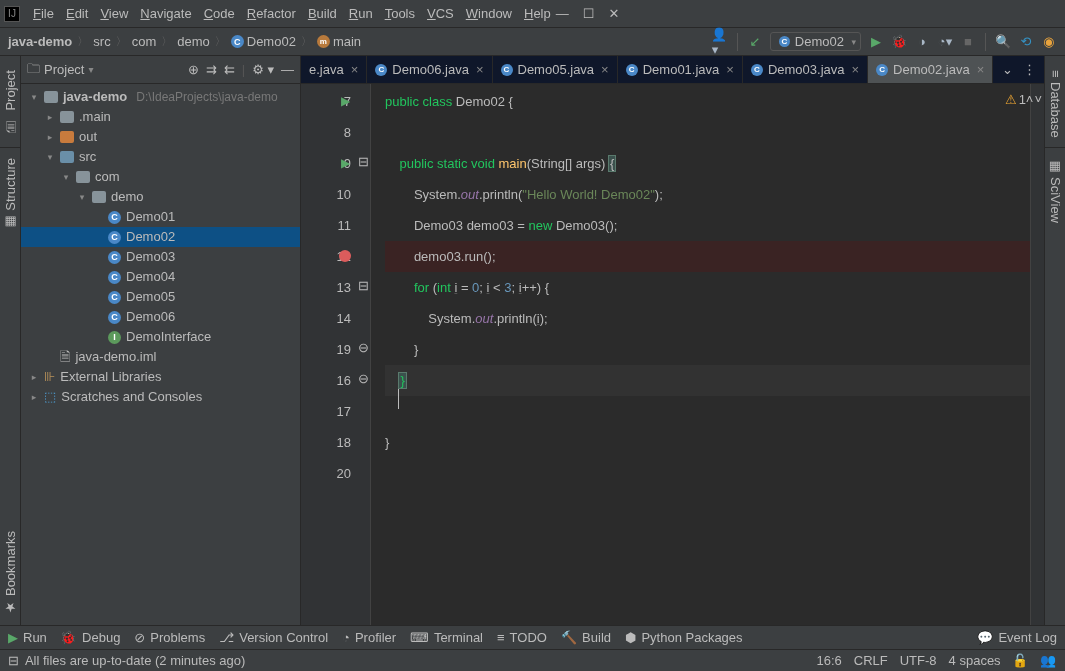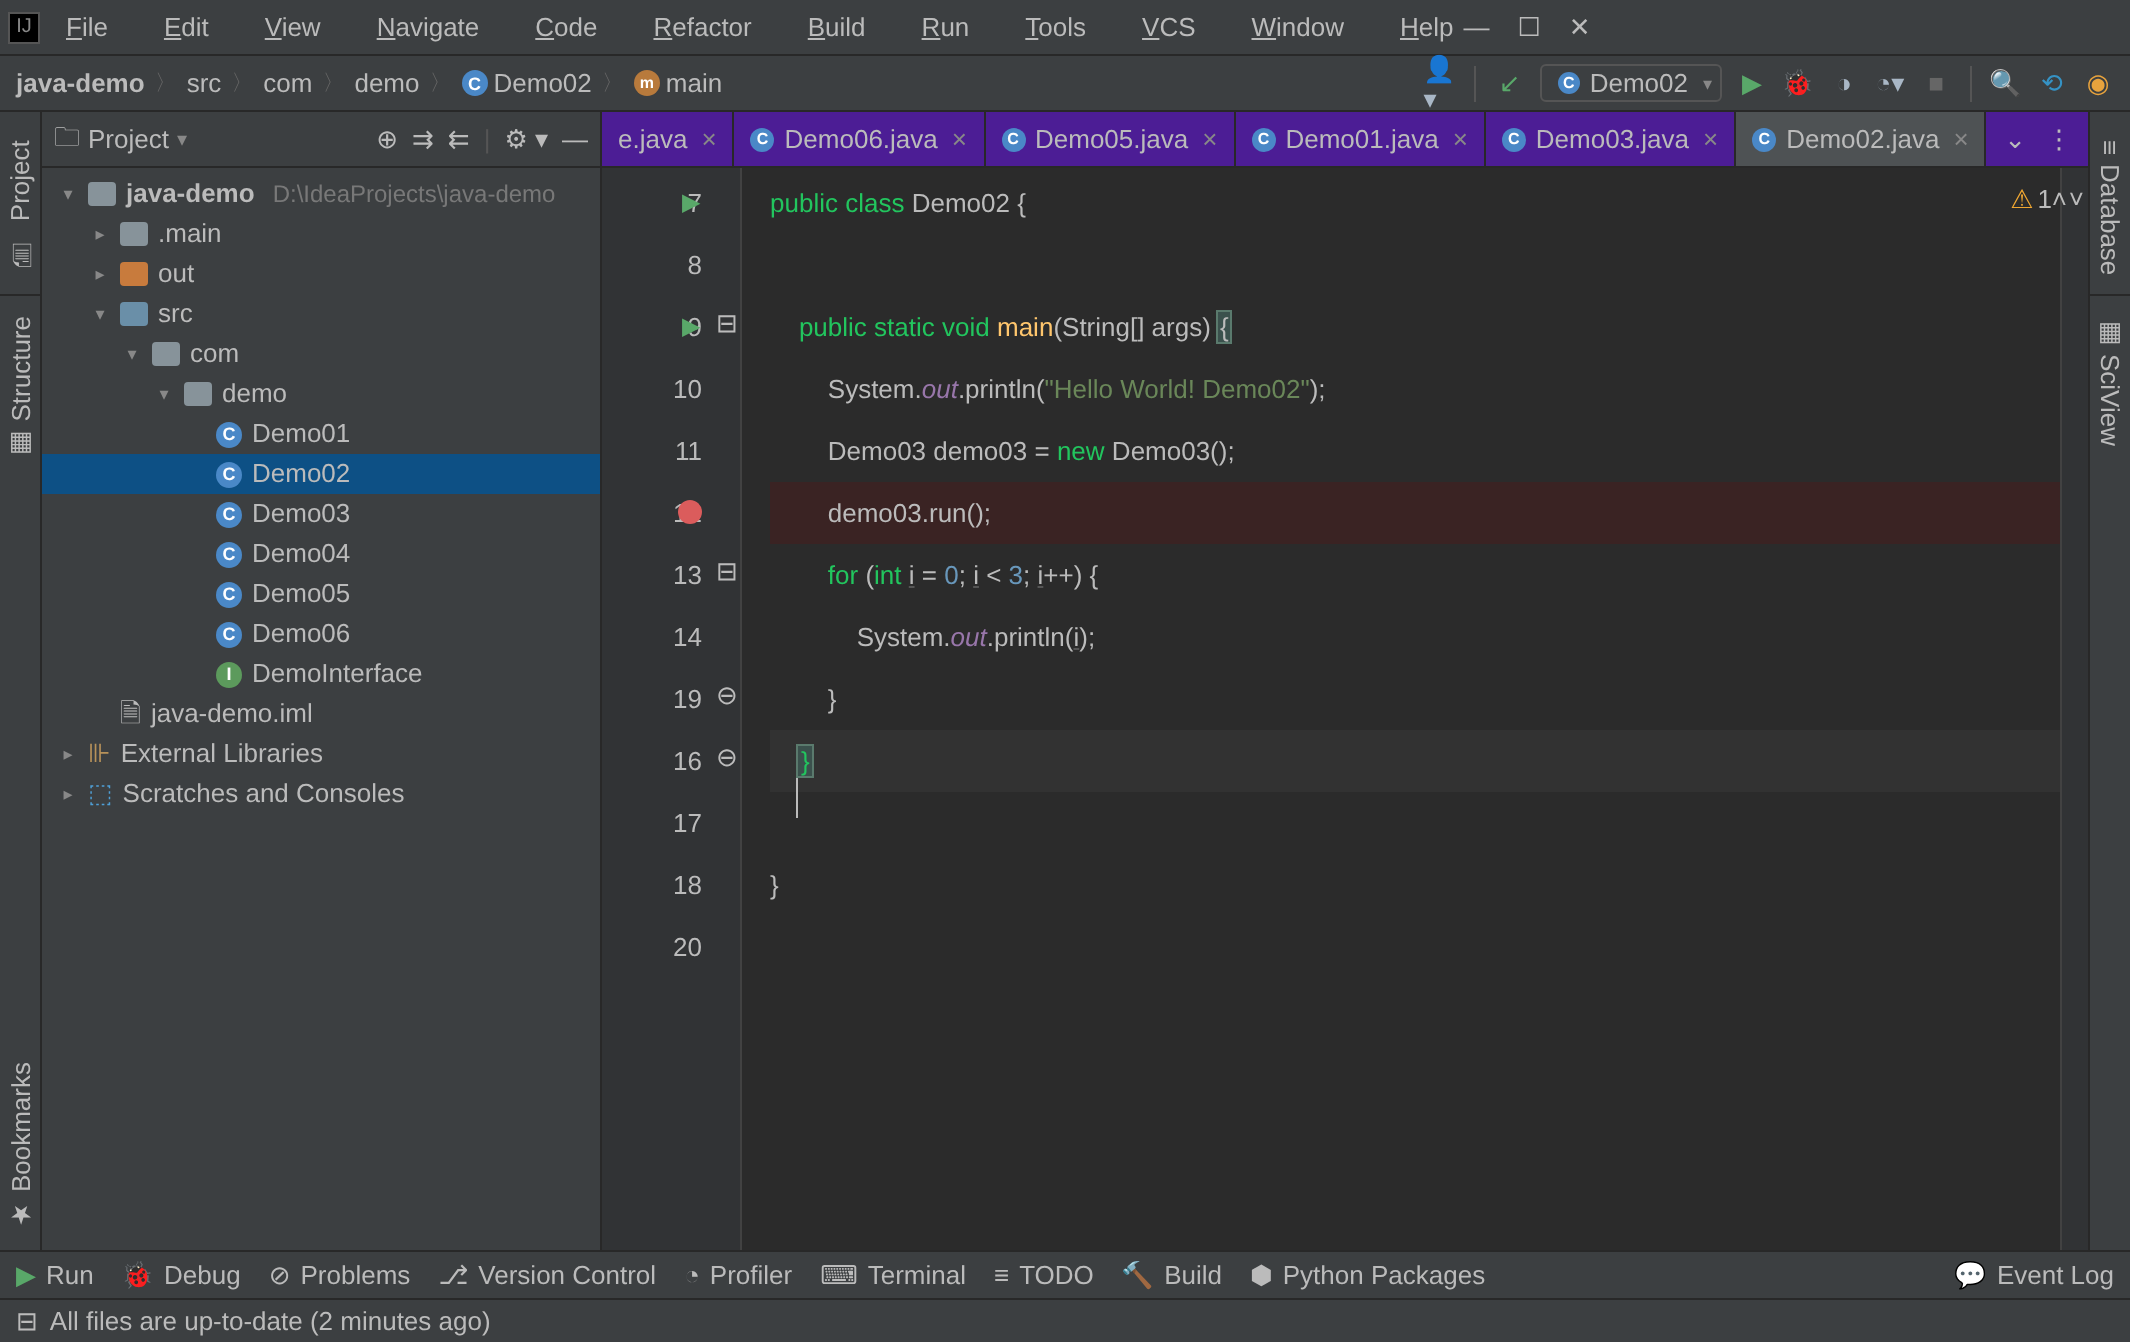--- a/index.html
+++ b/index.html
@@ -1,19 +1,19 @@
 <!DOCTYPE html>
 <html><head>
 <meta charset="utf-8">
 <style>
 * { margin:0; padding:0; box-sizing:border-box; font-family:"Segoe UI",Arial,sans-serif; font-size:13px; color:#BBBBBB; }
 body { background:#3C3F41; width:1065px; height:671px; overflow:hidden; display:flex; flex-direction:column; user-select:none; }
 .titlebar { height:28px; background:#3C3F41; display:flex; align-items:center; padding:0 4px; border-bottom:1px solid #282828; }
 .titlebar .logo { width:16px; height:16px; background:#000; border:1px solid #555; margin-right:8px; display:flex; align-items:center; justify-content:center; font-size:10px; color:#888;}
-.menubar { display:flex; gap:18px; }
+.menubar { display:flex; gap:2px; }
 .menubar span { padding:2px 5px; cursor:pointer; }
 .menubar span u { text-decoration:underline; }
 .title-text { flex:1; text-align:left; color:#777; padding-left:20px; white-space:nowrap; overflow:hidden; }
 .win-controls { display:flex; gap:14px; padding-right:8px; color:#A0A0A0; }
 .win-controls span { cursor:pointer; font-size:13px; }
 .nav-toolbar { height:28px; background:#3C3F41; display:flex; align-items:center; padding:0 8px; border-bottom:1px solid #282828; }
 .breadcrumb { display:flex; align-items:center; gap:2px; font-size:12.5px; }
 .breadcrumb .sep { color:#666; margin:0 3px; font-size:11px; }
 .breadcrumb .crumb { display:flex; align-items:center; gap:3px; }
 .icon-circle { width:13px; height:13px; border-radius:50%; display:inline-flex; align-items:center; justify-content:center; font-size:9px; font-weight:bold; }
@@ -45,21 +45,21 @@
 .tree-row { display:flex; align-items:center; height:20px; line-height:20px; cursor:pointer; white-space:nowrap; gap:5px;}
 .tree-row.sel { background:#0D5085; color:#fff; }
 .arw { width:10px; text-align:center; color:#888; font-size:9px; }
 .foldicon { width:14px; height:12px; border-radius:2px; }
 .fold-gray { background:#87939A; }
 .fold-orange { background:#C87B3D; }
 .fold-blue { background:#6A8FA8; }
 .tree-row .dim { color:#787878; margin-left:4px; font-size:12px;text-align:right;}
 
 .editor { flex:1; display:flex; flex-direction:column; background:#2B2B2B; min-width:0;}
-.tabs { height:28px; display:flex; align-items:stretch; background:#4c1d95; border-bottom:1px solid #282828; }
+.tabs { height:28px; display:flex; align-items:stretch; background:#0f172a; border-bottom:1px solid #282828; }
 .tab { display:flex; align-items:center; gap:5px; padding:0 8px; border-right:1px solid #282828; color:#BBB; cursor:pointer; font-size:12.5px;}
 .tab.active { background:#4E5254; color:#fff; }
 .tab .close { color:#888; font-size:13px; margin-left:2px;}
 .tab.first { color:#888; }
 .tabs .more { display:flex; align-items:center; padding:0 8px; color:#888; margin-left:auto; gap:10px;}
 .code-area { flex:1; display:flex; position:relative; font-family:"JetBrains Mono","Consolas",monospace; font-size:14.5px; overflow:hidden;}
 .gutter-col { width:56px; background:#313335; text-align:right; color:#606366; padding:2px 6px 0 0; line-height:31px; position:relative;}
 .gutter-col .ln { height:31px; position:relative;}
 .run-tri { position:absolute; left:40px; color:#59A869; font-size:12px;}
 .breakpoint { position:absolute; left:38px; width:12px; height:12px; background:#DB5C5C; border-radius:50%; top:9px;}
@@ -413,13 +413,21 @@
       <span>💬</span>
       <span>Event Log</span>
     </span>
 </div>
 
 <div class="statusbar">
   <div class="left">
     <span>⊟</span>
     <span>All files are up-to-date (2 minutes ago)</span>
   </div>
+  <div class="right">
+    <span>16:6</span>
+    <span>CRLF</span>
+    <span>UTF-8</span>
+    <span>4 spaces</span>
+    <span>🔓</span>
+    <span>👥</span>
+  </div>
 </div>
 
 </body></html>

